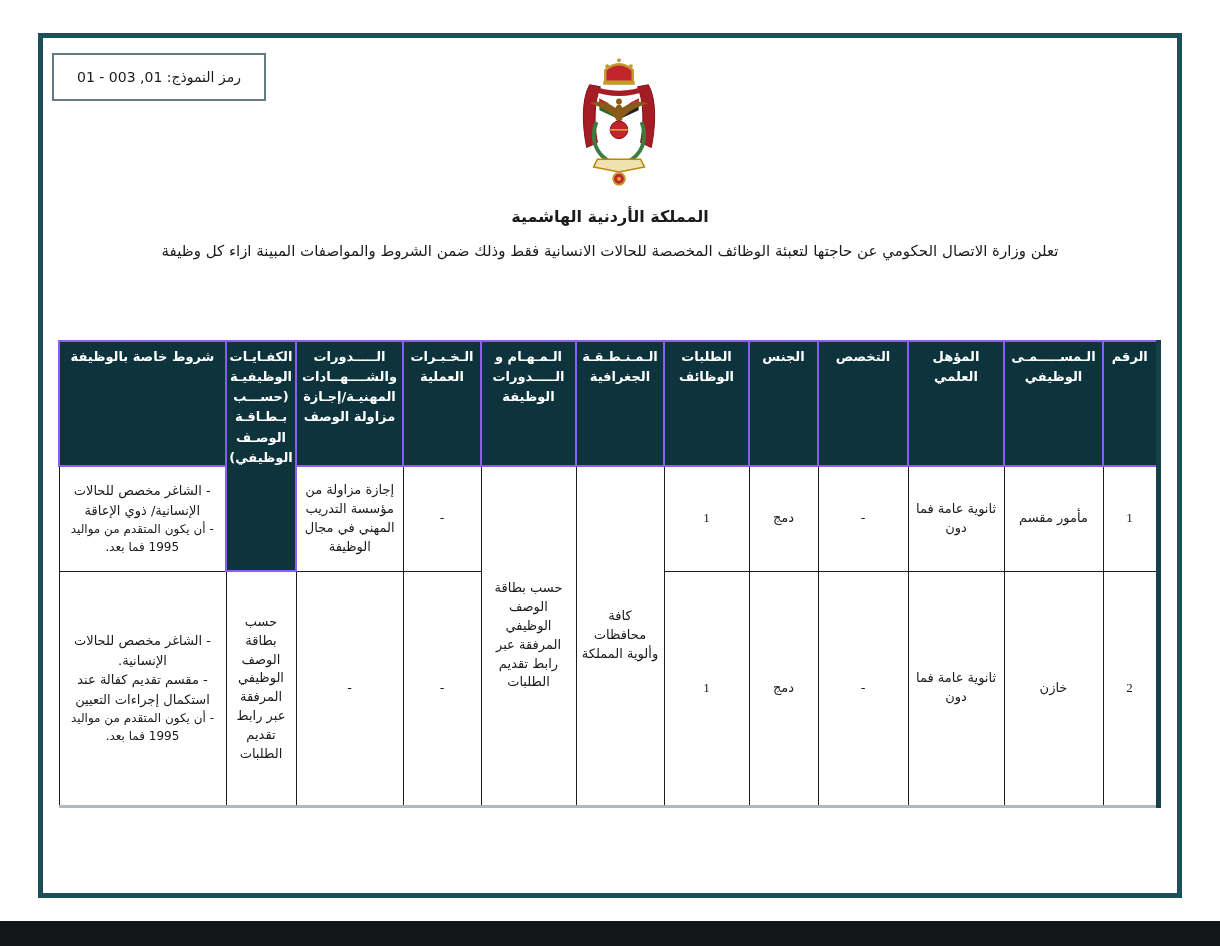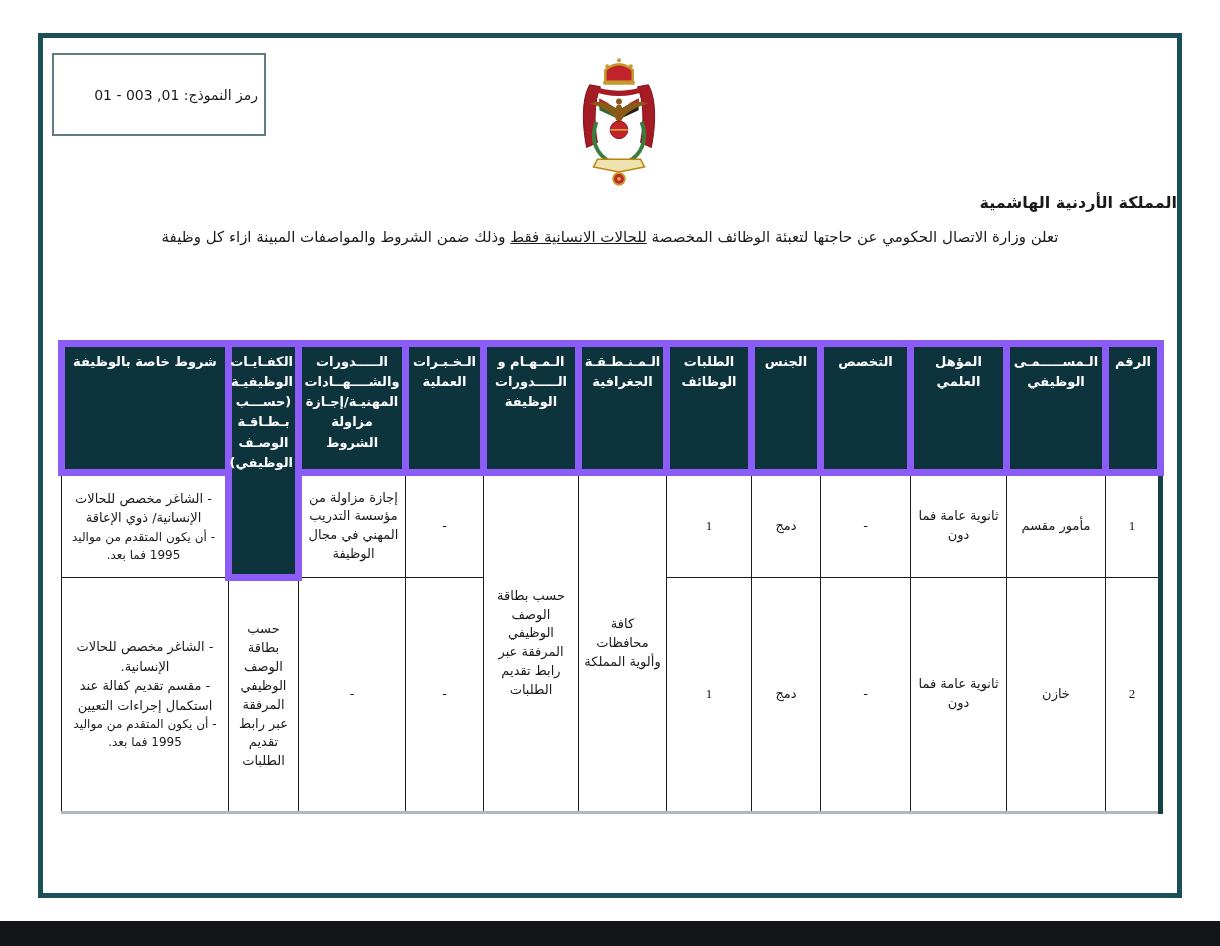--- a/index.html
+++ b/index.html
@@ -16,48 +16,47 @@
   }
   .page-frame{
     position:absolute;left:38px;top:33px;width:1144px;height:865px;
     border:5px solid var(--frame-border);background:#fff;
   }
   .footer-bar{
     position:absolute;left:0;top:921px;width:1220px;height:25px;
     background:var(--footer-bar);
   }
   .form-box{
-    position:absolute;left:9px;top:15px;width:214px;height:83px;
-    border:2px solid #5f7d82;display:flex;align-items:center;justify-content:flex-start;
+    position:absolute;left:9px;top:15px;width:214px;height:48px;
+    border:2px solid #5f7d82;display:flex;align-items:center;justify-content:center;
     direction:rtl;font-size:14px;color:#1a1a1a;background:#fff;padding:0 6px;text-align:center;
   }
   .center-col{
     position:absolute;left:0;right:0;top:18px;text-align:center;direction:rtl;
   }
   .emblem{display:inline-block;width:98px;height:132px;margin-left:18px;}
   .kingdom{
-    font-size:16px;font-weight:bold;margin-top:1px;letter-spacing:-0.5px;
+    font-size:16px;font-weight:bold;margin-top:15px;letter-spacing:-0.5px;
     font-family:"DejaVu Serif","DejaVu Sans",serif;
-    text-align:right;
   }
   .doc-title{font-size:15px;margin-top:22px;}
   .doc-intro{font-size:15px;margin-top:16px;padding:0 40px;}
-  .u{text-decoration:underline;text-align:right;}
+  .u{text-align:right;}
   .table-wrap{position:absolute;left:15px;top:302px;width:1104px;}
   table.jobs{
     border-collapse:collapse;table-layout:fixed;width:1099px;direction:rtl;
     border-left:1px solid #222;
     border-right:5px solid var(--table-edge);
     border-bottom:3px solid #aeb9bb;
   }
   table.jobs tr.head{height:125px;}
   table.jobs tr.r1{height:105px;}
   table.jobs tr.r2{height:235px;}
   table.jobs th{
-    background:var(--header-bg);color:#fff;border:7px solid #8b5cf6;
+    background:var(--header-bg);color:#fff;border:2px solid #8b5cf6;
     font-size:13px;font-weight:bold;vertical-align:top;text-align:center;
     padding:5px 2px 16px;line-height:1.55;
   }
   table.jobs td{
     border:1px solid #1c1c1c;background:#fff;font-size:13px;text-align:center;
     vertical-align:middle;padding:2px 4px;line-height:1.45;
   }
   td.num{font-family:"Liberation Serif","DejaVu Serif",serif;font-size:16px;}
   td.vtop{vertical-align:top;padding-top:5px;}
   td.small{font-size:12.5px;}
@@ -133,21 +132,21 @@
         <tr class="head">
           <th>الرقم</th>
           <th>الـمســـــمـى الوظيفي</th>
           <th>المؤهل العلمي</th>
           <th>التخصص</th>
           <th>الجنس</th>
           <th>الطلبات الوظائف</th>
           <th>الـمـنـطـقـة الجغرافية</th>
           <th>الـمـهـام و الـــــدورات الوظيفة</th>
           <th>الـخـبـرات العملية</th>
-          <th>الـــــدورات والشــــهــادات المهنيـة/إجـازة مزاولة الشروط</th>
+          <th>الـــــدورات والشــــهــادات المهنيـة/إجـازة مزاولة الوصف</th>
           <th rowspan="2">الكفـايـات الوظيفيـة (حســـب بـطـاقـة الوصـف الوظيفي)</th>
           <th>شروط خاصة بالوظيفة</th>
         </tr>
         <tr class="r1">
           <td class="num">1</td>
           <td>مأمور مقسم</td>
           <td>ثانوية عامة فما دون</td>
           <td>-</td>
           <td>دمج</td>
           <td class="num">1</td>

